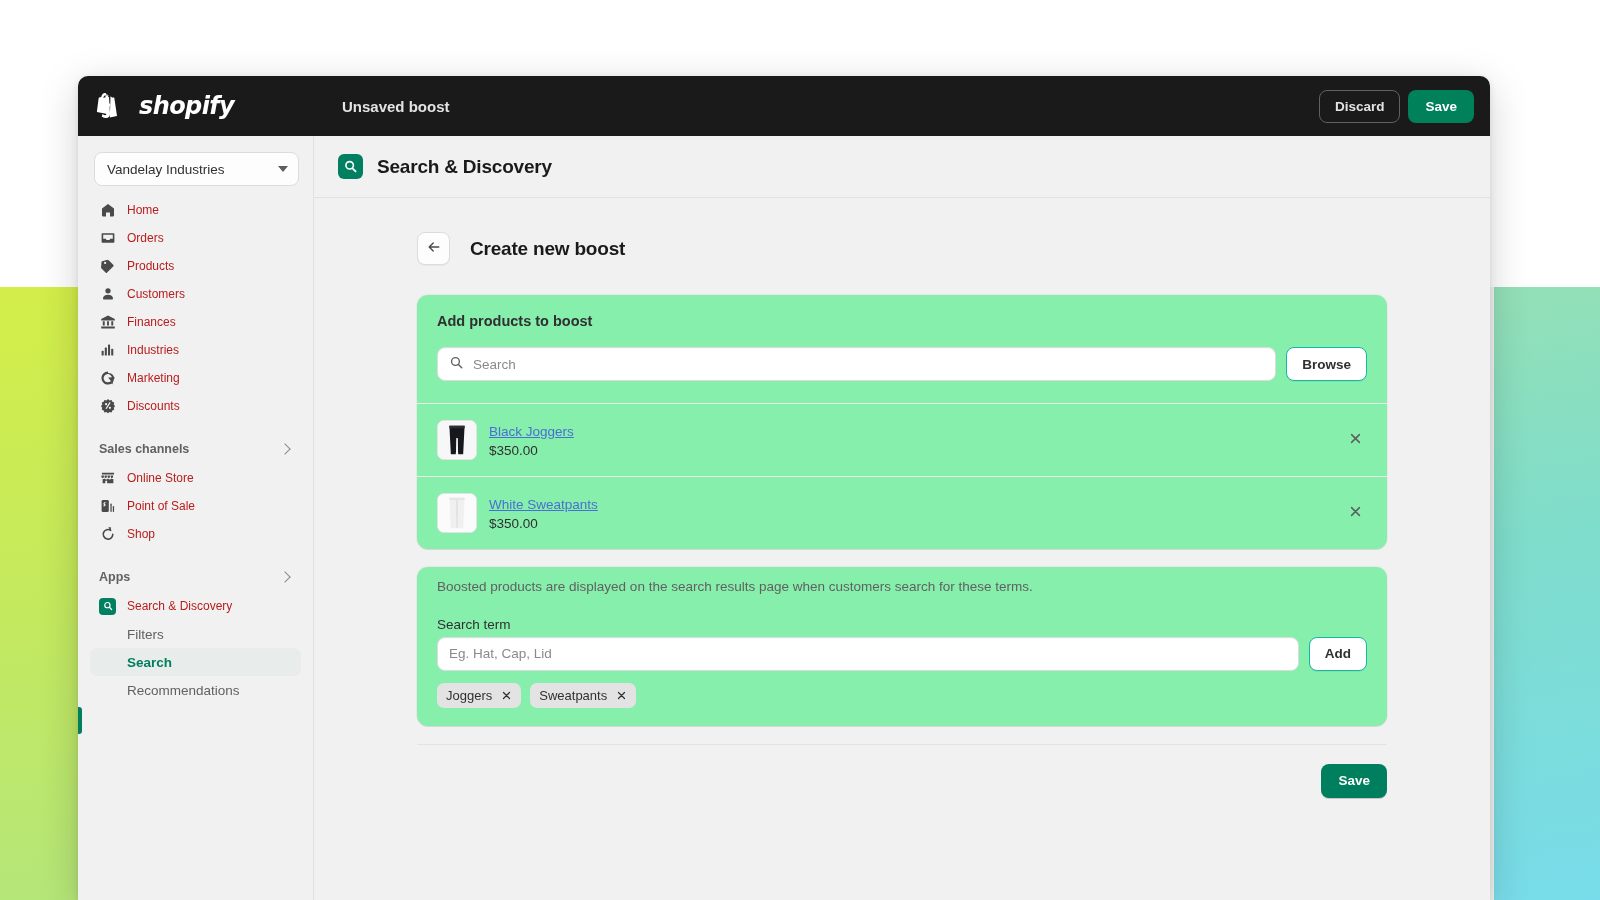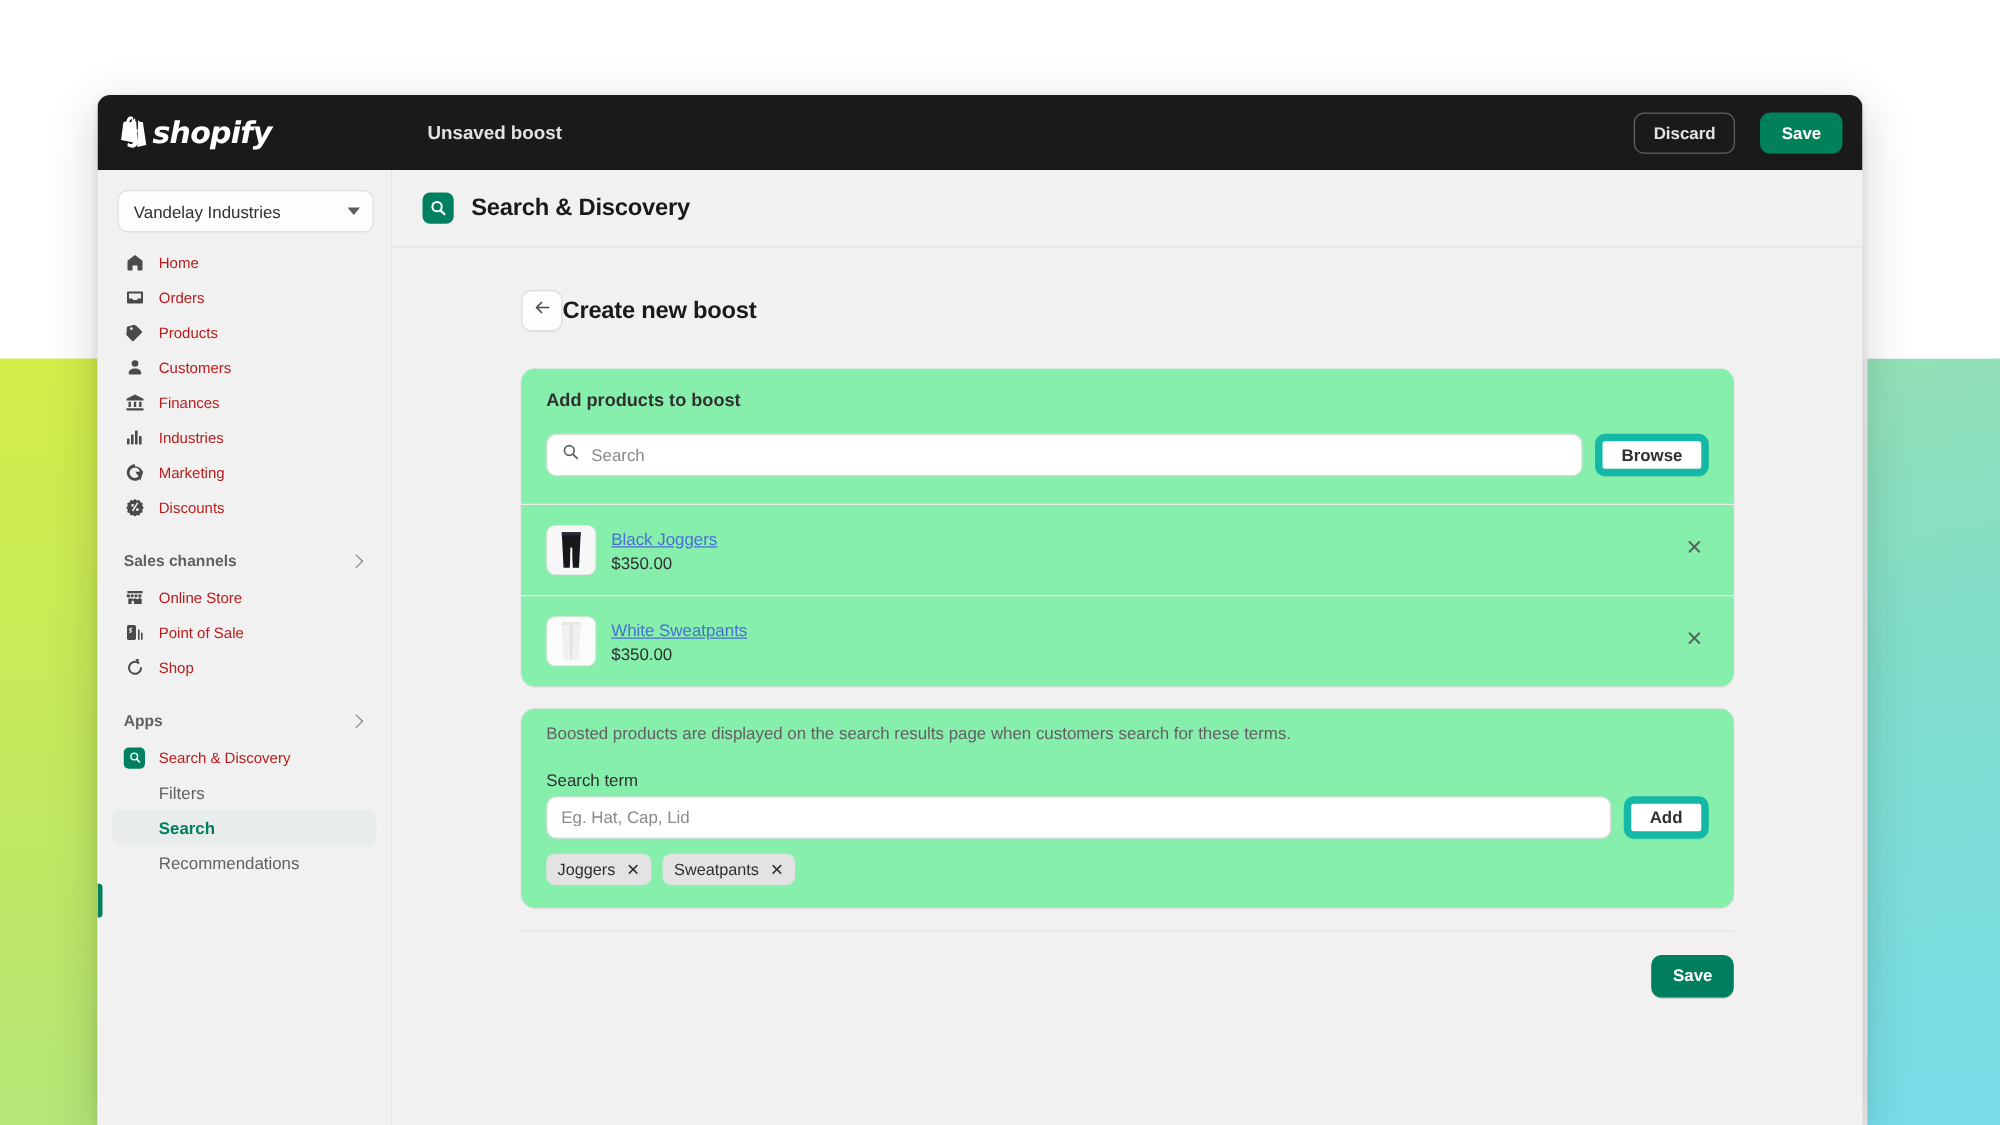--- a/index.html
+++ b/index.html
@@ -65,40 +65,40 @@
   
   .topbar {
     height: 60px;
     background: #1a1a1a;
     display: flex;
     align-items: center;
     padding: 0 16px 0 18px;
     flex: 0 0 60px;
   }
   .logo {
-    display: flex; align-items: center; gap: 2px;
+    display: flex; align-items: center; gap: 19px;
     width: 218px;
   }
   .logo svg { display: block; }
   .logo-word {
     color: #ffffff;
     font-size: 24px;
     font-weight: 700;
     font-style: italic;
     letter-spacing: -0.6px;
     font-family: "DejaVu Sans", sans-serif;
   }
   .topbar-title {
     color: #e3e3e3;
     font-size: 15px;
     font-weight: 600;
     margin-left: 28px;
     flex: 1;
   }
-  .topbar-actions { display: flex; gap: 20px; align-items: center; }
+  .topbar-actions { display: flex; gap: 8px; align-items: center; }
   .btn-discard {
     background: #1a1a1a;
     color: #e3e3e3;
     border: 1px solid #616161;
     border-radius: 8px;
     height: 33px;
     padding: 0 15px;
     font-size: 13.5px;
     font-weight: 600;
     cursor: pointer;
@@ -242,20 +242,21 @@
   .app-title {
     font-size: 19px;
     font-weight: 700;
     color: #1a1a1a;
     letter-spacing: -0.2px;
   }
 
   .page { padding: 34px 0 0 0; }
   .page-head {
     display: flex; align-items: center;
+    gap: 20px;
     width: 970px;
     margin: 0 auto 30px auto;
   }
   .back-btn {
     width: 33px; height: 33px;
     background: #fdfdfd;
     border: 1px solid #dcdcdc;
     border-radius: 8px;
     display: flex; align-items: center; justify-content: center;
     cursor: pointer;
@@ -309,21 +310,21 @@
     color: #303030;
     background: transparent;
     font-family: "Liberation Sans", sans-serif;
     padding: 0;
   }
   .field input::placeholder { color: #8a8a8a; }
   .btn-plain {
     height: 34px;
     padding: 0 15px;
     background: #ffffff;
-    border: 6px solid #14b8a6;
+    border: 1px solid #14b8a6;
     border-radius: 8px;
     font-size: 13.5px;
     font-weight: 600;
     color: #303030;
     cursor: pointer;
     box-shadow: 0 1px 0 rgba(0,0,0,.05);
     font-family: "Liberation Sans", sans-serif;
     white-space: nowrap;
   }
 

